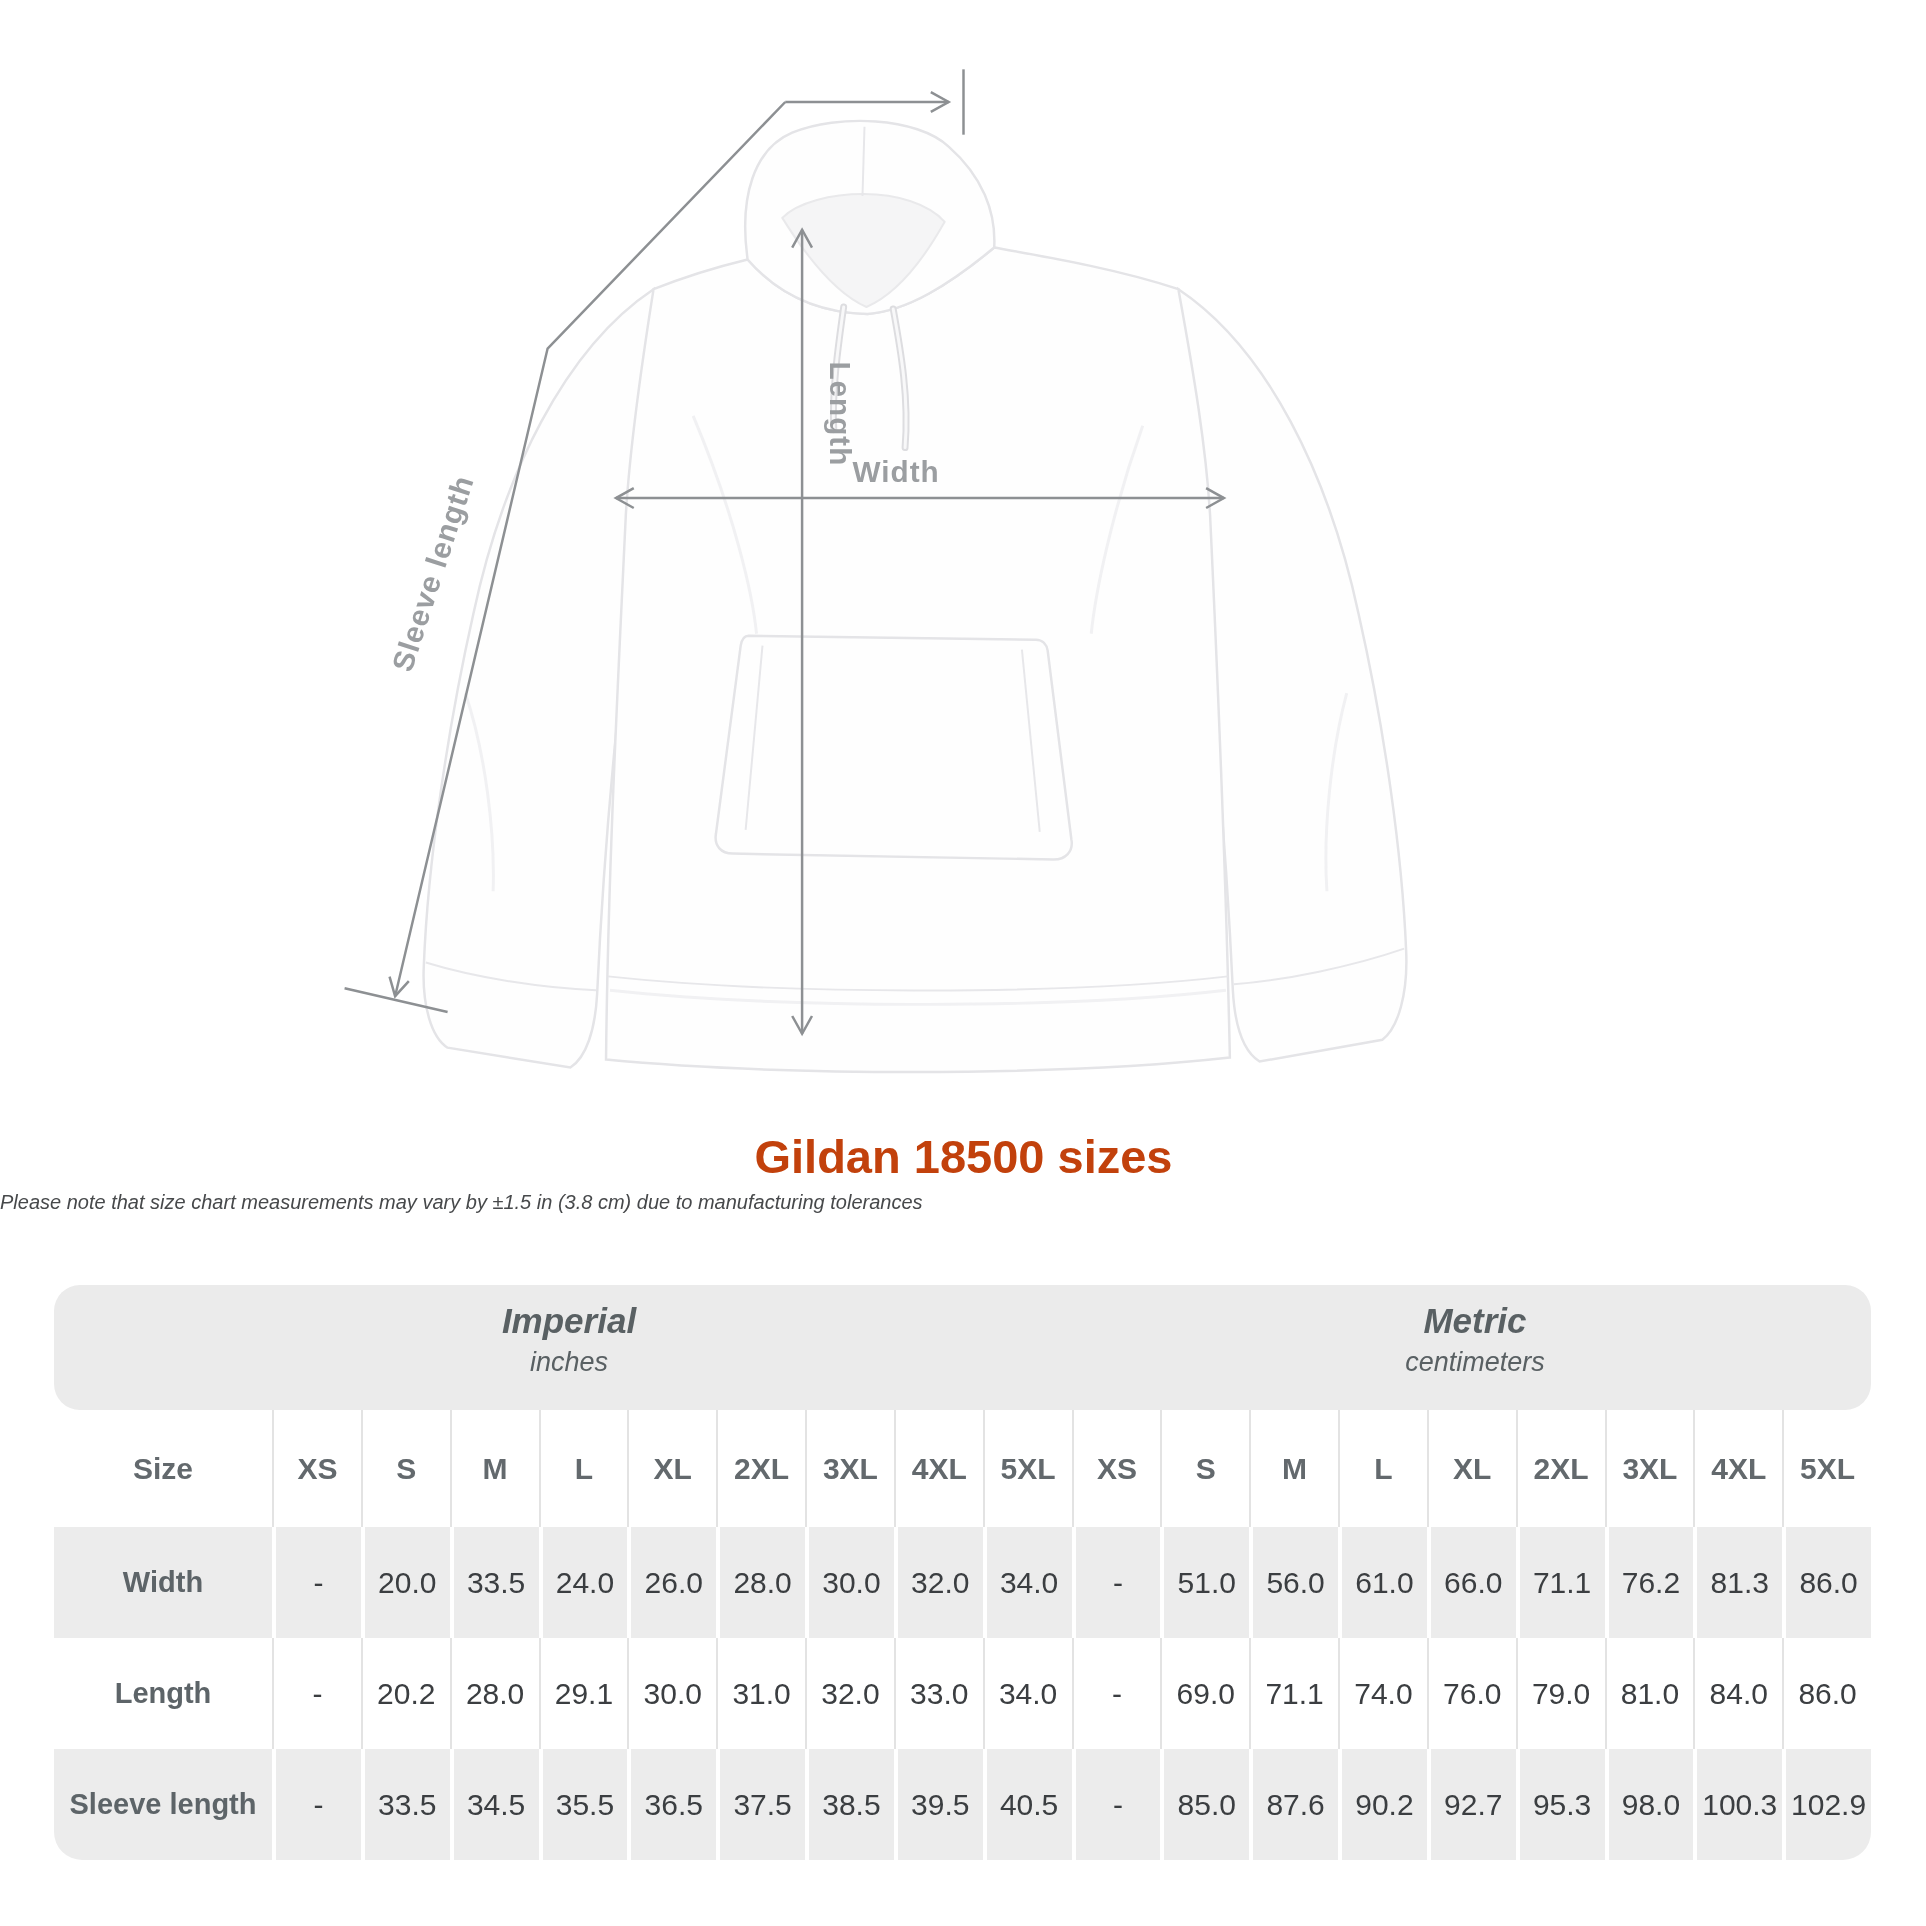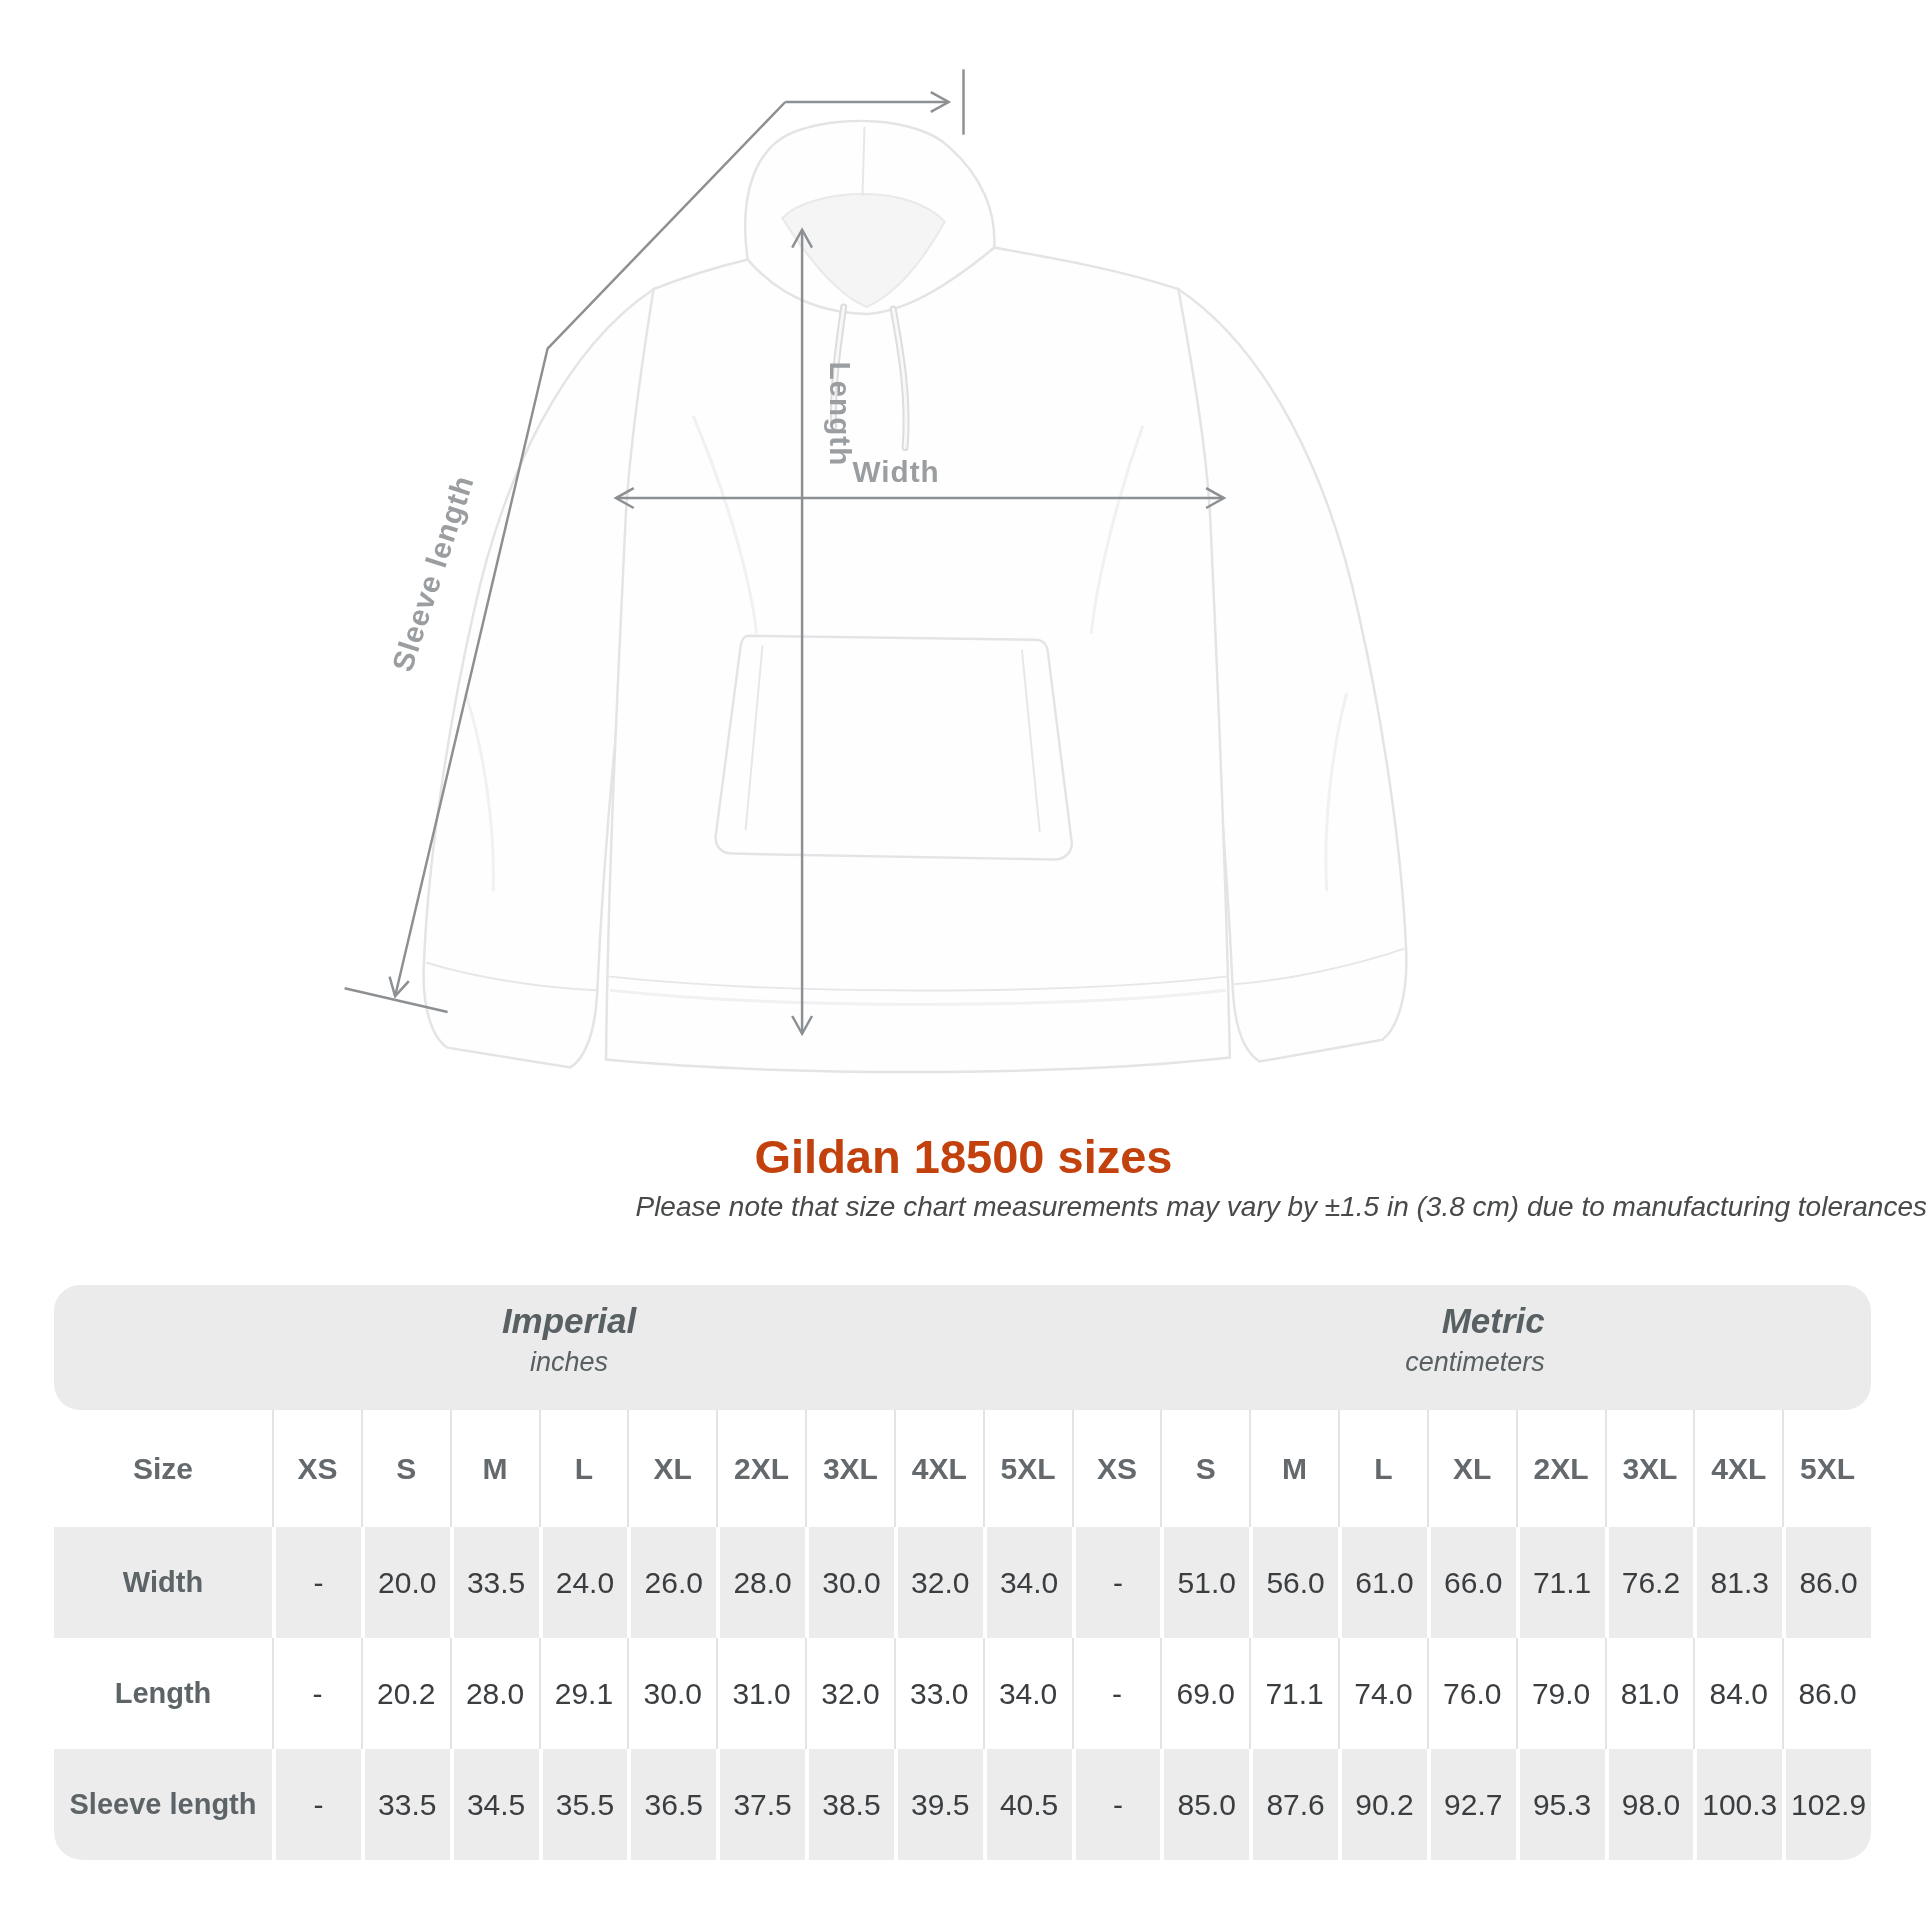--- a/index.html
+++ b/index.html
@@ -13,30 +13,30 @@
   .measure-label{fill:#9b9ea1;font-size:30px;font-weight:bold;letter-spacing:1px;}
   .garment{fill:#fefefe;stroke:#e4e4e7;stroke-width:2.5;}
   .garment-detail{fill:none;stroke:#e7e7ea;stroke-width:2;}
   .garment-soft{fill:none;stroke:#f1f1f3;stroke-width:3;}
   
   .page-title{
     position:absolute;left:0;top:1129px;width:100%;text-align:center;
     font-size:47px;font-weight:bold;color:#c2410c;
   }
   .page-subtitle{
-    position:absolute;left:0;top:1191px;width:100%;text-align:right;
-    font-size:28px;font-style:italic;color:#47494b;
+    position:absolute;left:0;top:1191px;width:100%;text-align:left;
+    font-size:20px;font-style:italic;color:#47494b;
   }
   
   .unit-band{
     position:absolute;left:54px;top:1285px;width:1817px;height:125px;
     background:#ebebeb;border-radius:26px;
   }
   .unit-group{position:absolute;top:16px;transform:translateX(-50%);text-align:center;}
-  .unit-group .u-title{font-size:35px;font-weight:bold;font-style:italic;color:#596063;text-align:right;}
+  .unit-group .u-title{font-size:35px;font-weight:bold;font-style:italic;color:#596063;}
   .unit-group .u-sub{font-size:27px;font-style:italic;color:#596063;margin-top:6px;}
   #unit-imperial{left:515px;}
   #unit-metric{left:1421px;}
   
   .size-table{
     position:absolute;left:54px;top:1410px;width:1817px;
     display:grid;grid-template-columns:218px repeat(18,1fr);
     grid-template-rows:117px 111px 111px 111px;
     border-radius:0 0 28px 28px;overflow:hidden;
   }

